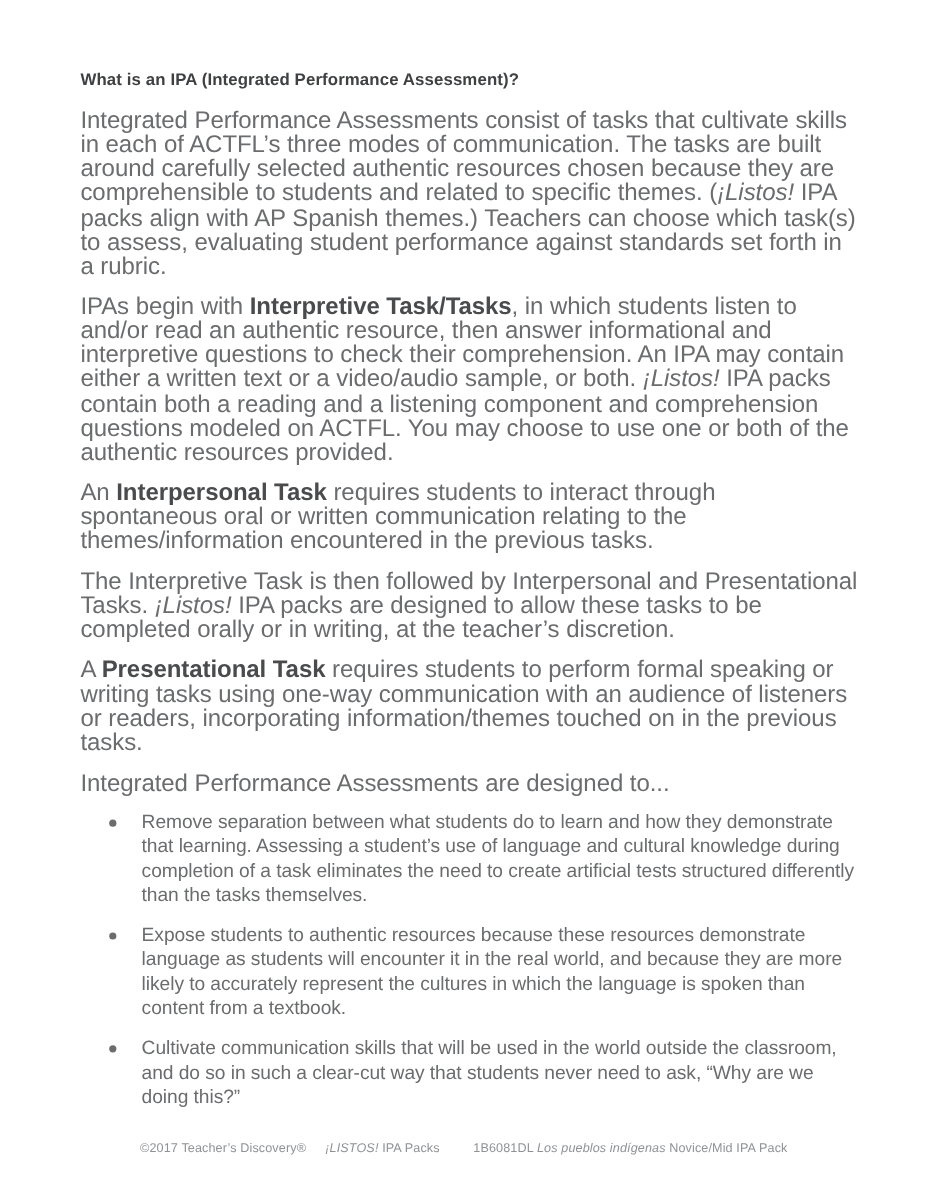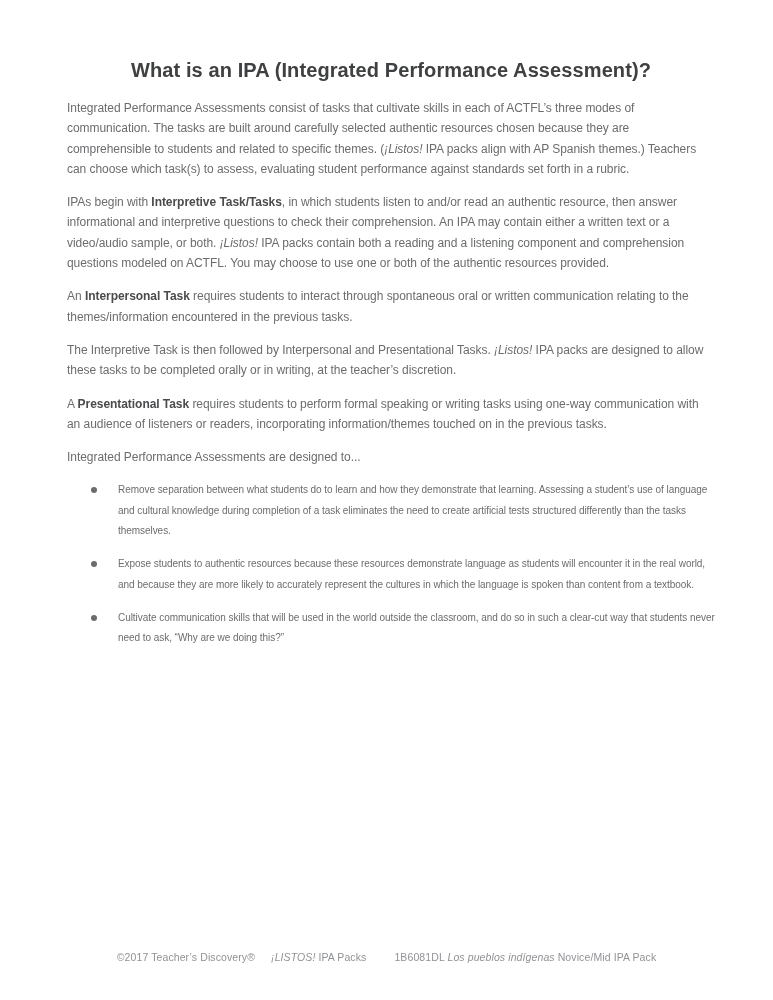--- a/index.html
+++ b/index.html
@@ -14,54 +14,53 @@
     font-family: "Liberation Sans", "DejaVu Sans", sans-serif;
     overflow: hidden;
   }
   .doc-content {
     position: absolute;
     left: 67px;
     top: 58px;
     width: 648px;
   }
   .doc-heading {
-    font-size: 20px;
+    font-size: 14px;
     font-weight: 700;
     color: var(--heading-color, #3f4042);
     letter-spacing: 0.1px;
     margin: 0 0 15px 0;
     line-height: 1.25;
-    text-align: center;
   }
   .doc-heading.spaced-heading {
     margin-top: 43px;
   }
   .doc-paragraph {
-    font-size: 12px;
+    font-size: 20px;
     line-height: 20.3px;
     color: var(--body-color, #6b6c6e);
     margin: 0 0 13px 0;
     letter-spacing: -0.05px;
   }
   .run-bold {
     font-weight: 700;
     color: var(--bold-color, #4a4b4d);
   }
   .run-italic {
     font-style: italic;
   }
   .doc-list {
     list-style: none;
     margin: 7px 0 0 0;
     padding: 0;
   }
   .doc-list-item {
     position: relative;
     padding-left: 51px;
-    font-size: 10px;
+    font-size: 16px;
     line-height: 20.3px;
     color: var(--body-color, #6b6c6e);
     margin-bottom: 13px;
     letter-spacing: -0.05px;
   }
   .bullet-dot {
     position: absolute;
     left: 24px;
     top: 7px;
     width: 6px;

